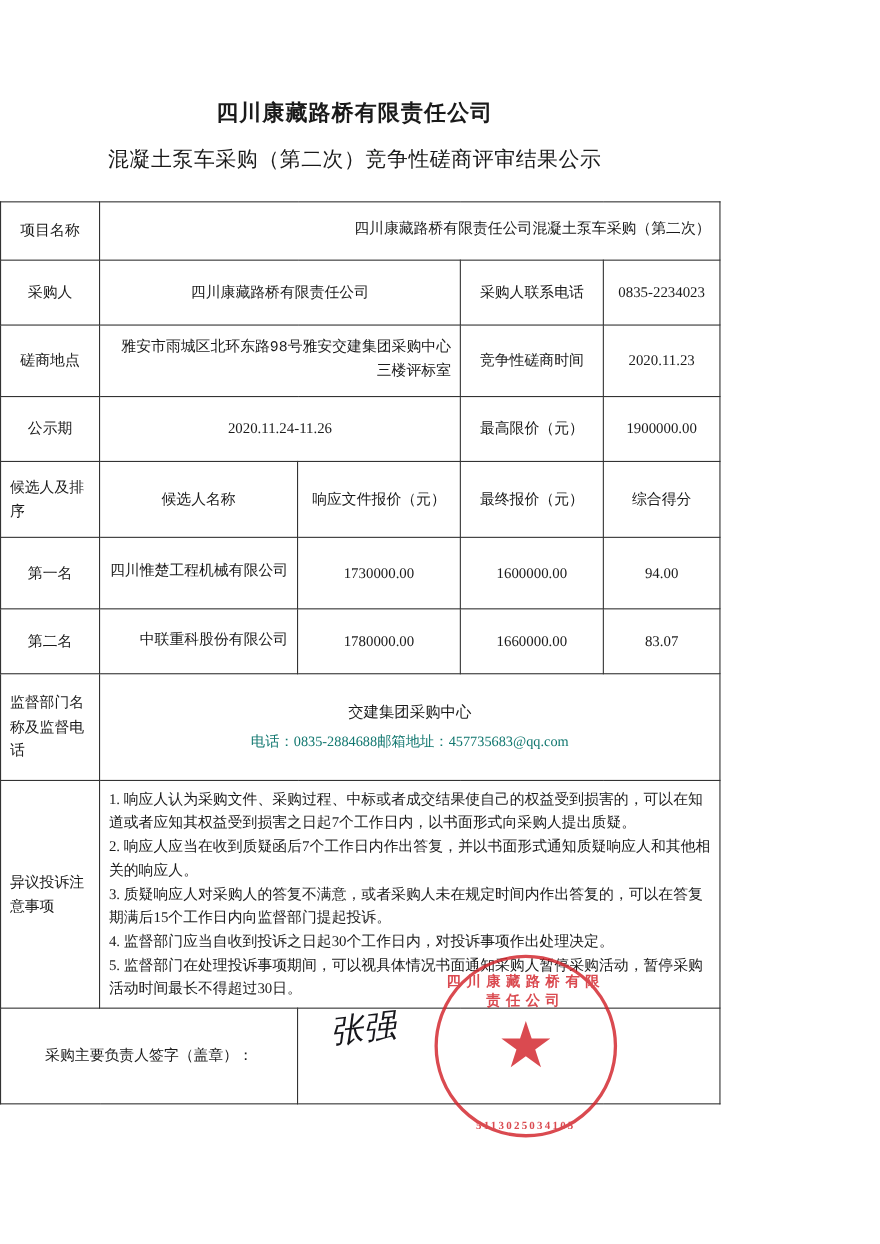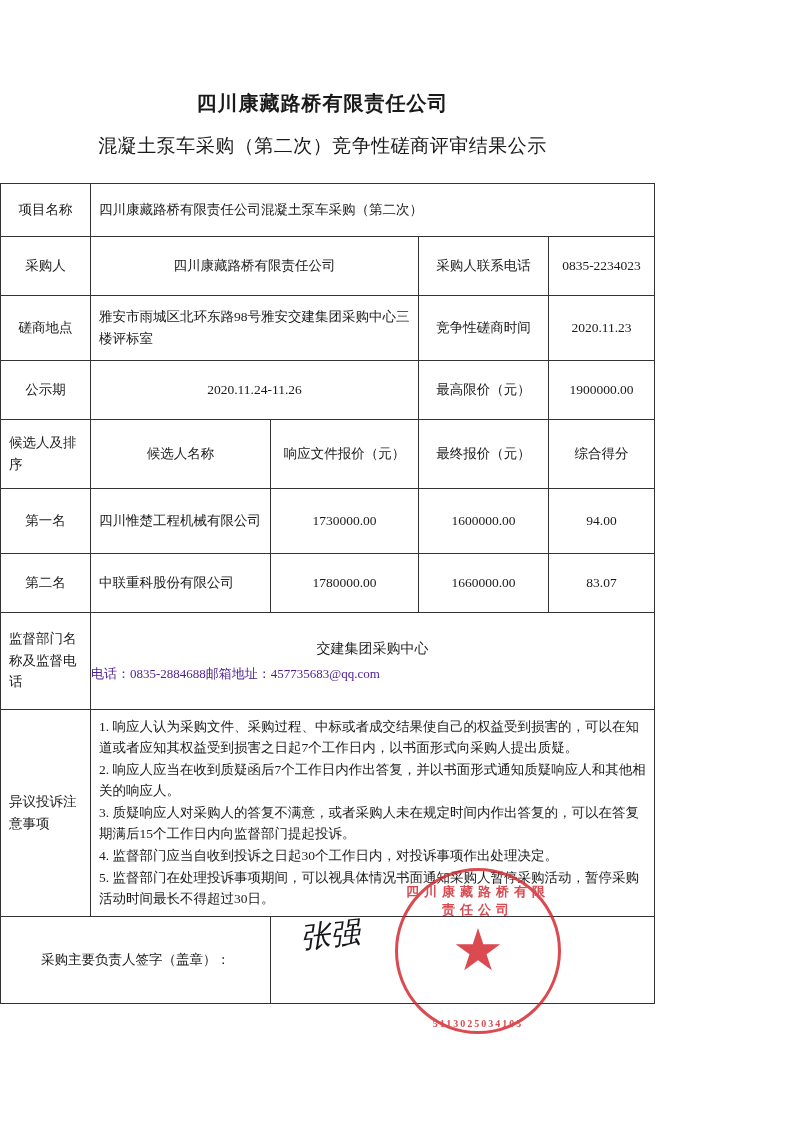--- a/index.html
+++ b/index.html
@@ -54,42 +54,43 @@
   }
   .lbl {
     text-align: center;
     white-space: nowrap;
   }
   .lbl-wrap {
     text-align: left;
     line-height: 1.5;
   }
   .ctr { text-align: center; }
-  .lft { text-align: left; }
+  .lft { text-align: right; font-family: Liberation Mono, monospace; }
   .h-tall { height: 46px; }
   .h-mid { height: 40px; }
   .notes-cell {
     text-align: left;
     font-size: 13.2px;
     line-height: 1.72;
     padding: 10px 10px 10px 12px;
   }
   .notes-cell p {
     margin: 0;
   }
   .supervise-main {
     text-align: center;
     font-size: 14px;
     padding-top: 10px;
     padding-bottom: 4px;
   }
   .supervise-sub {
+    text-align: center;
     font-size: 13px;
     padding-bottom: 8px;
-    color: #4c1d95;
+    color: #0f766e;
   }
   .sign-row td {
     height: 74px;
   }
   .sign-label {
     text-align: center;
     font-size: 14px;
   }
   
   .seal {

